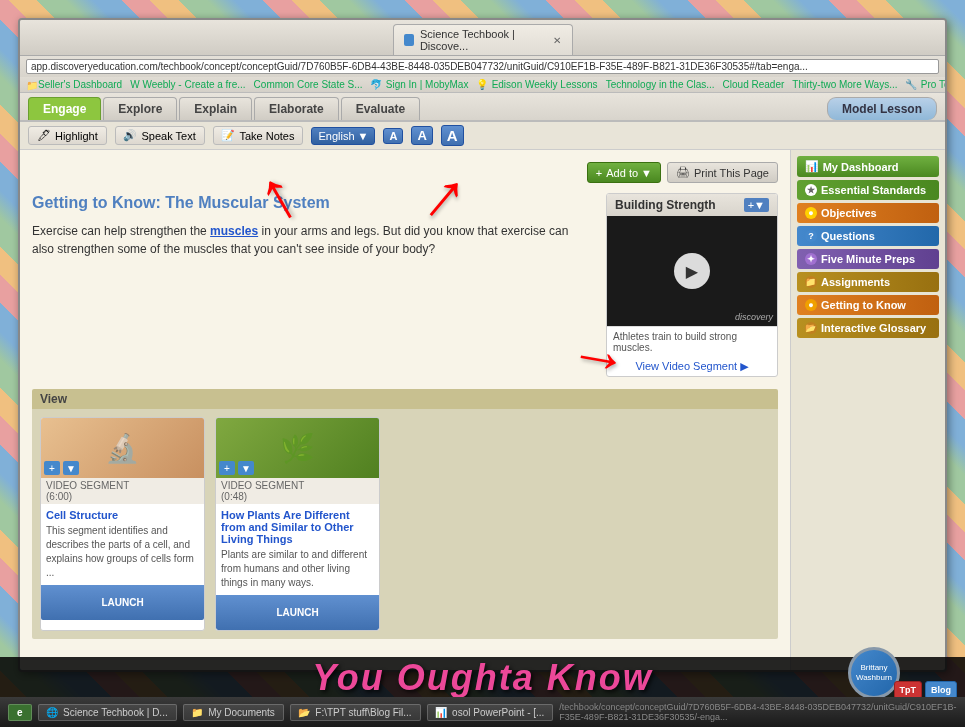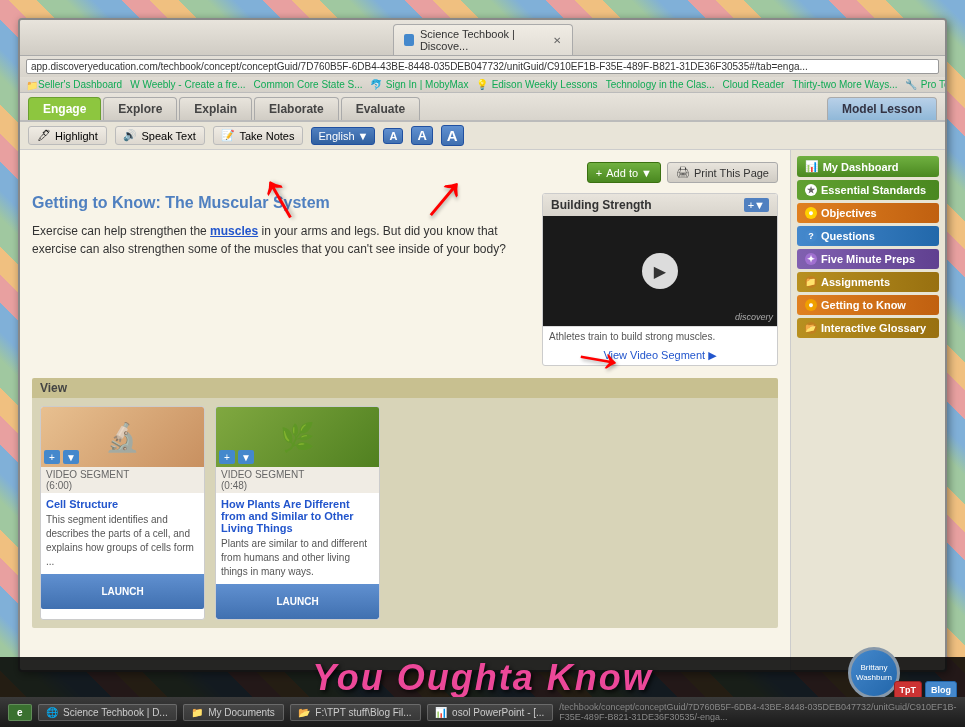--- a/index.html
+++ b/index.html
@@ -154,20 +154,21 @@
       background: #8dc63f;
       color: white;
       border-color: #6a9f2f;
     }
     .nav-tab:not(.active) {
       background: linear-gradient(to bottom, #e8e4dc, #d0ccc4);
     }
     .nav-tab.model {
       background: linear-gradient(to bottom, #b8d0e8, #90b8d8);
       color: #334;
+      border-radius: 9px;
     }
 
     
     .toolbar {
       background: #e8e4d8;
       padding: 3px 8px;
       display: flex;
       align-items: center;
       gap: 8px;
       border-bottom: 1px solid #ccc;
@@ -281,21 +282,21 @@
 
     
     .content-row {
       display: flex;
       gap: 16px;
     }
     .text-section {
       flex: 1;
     }
     .video-section {
-      width: 236px;
+      width: 172px;
     }
     .video-card {
       background: white;
       border: 1px solid #ccc;
       border-radius: 3px;
       overflow: hidden;
     }
     .video-card-header {
       background: linear-gradient(to bottom, #e8e4dc, #d8d4cc);
       padding: 4px 8px;

